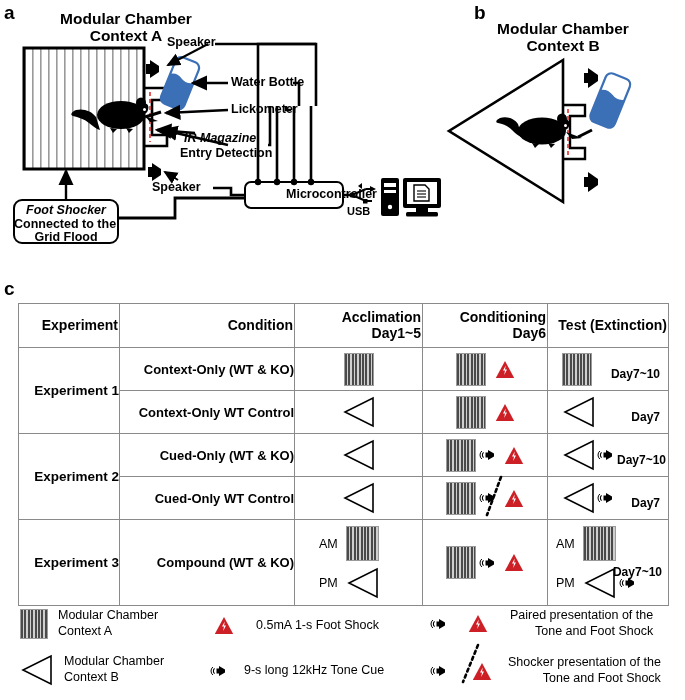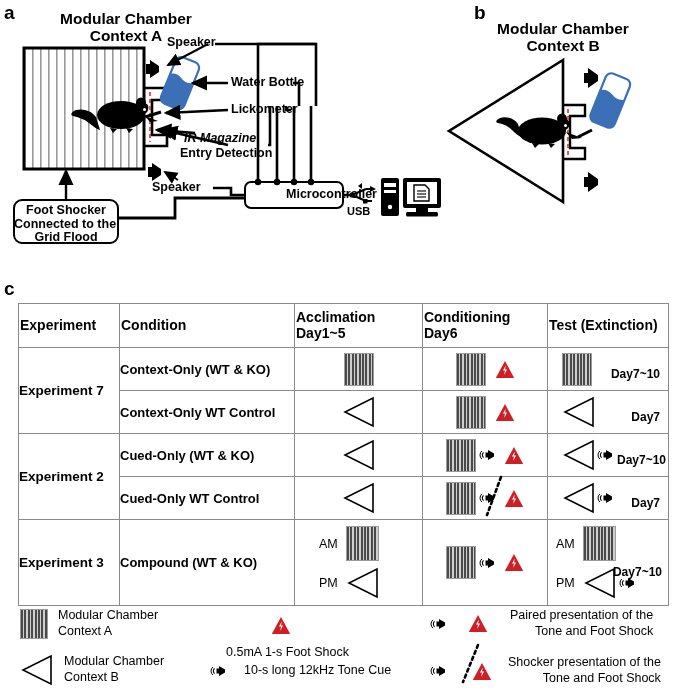--- a/index.html
+++ b/index.html
@@ -46,21 +46,21 @@
     width: 650px;
   }
   table.exp-table {
     border-collapse: collapse;
     width: 650px;
     table-layout: fixed;
   }
   table.exp-table td, table.exp-table th {
     border: 1px solid #8a8a8a;
     padding: 0;
-    text-align: left;
+    text-align: right;
     vertical-align: middle;
     font-family: "Liberation Sans", sans-serif;
   }
   table.exp-table thead th {
     font-weight: bold;
     font-size: 14px;
     height: 44px;
     line-height: 1.12;
     padding: 2px 1px;
   }
@@ -278,21 +278,21 @@
   </svg>
 
   <div class="lbl" style="left:167px; top:36px;">Speaker</div>
   <div class="lbl" style="left:231px; top:76px;">Water Bottle</div>
   <div class="lbl" style="left:231px; top:103px;">Lickometer</div>
   <div class="lbl center" style="left:184px; top:132px;font-style:italic;">IR Magazine</div>
   <div class="lbl center" style="left:180px; top:147px;">Entry Detection</div>
   <div class="lbl" style="left:152px; top:181px;">Speaker</div>
   <div class="lbl" style="left:250px; top:188px;margin-left:36px;">Microcontroller</div>
   <div class="lbl" style="left:347px; top:205px; font-size:11px;text-align:center;">USB</div>
-  <div class="lbl center" style="left:14px; top:204px; width:104px;">Foot Shocker</div>
+  <div class="lbl center" style="left:14px; top:204px; width:104px;font-style:italic;">Foot Shocker</div>
   <div class="lbl center" style="left:14px; top:218px; width:85px;">Connected to the</div>
   <div class="lbl center" style="left:14px; top:231px; width:104px;">Grid Flood</div>
 </div>
 
 <div id="panel-b">
   <div class="panel-letter" style="left:34px; top:2px;">b</div>
   <div class="fig-title" style="left:18px; top:20px; width:210px;">Modular Chamber</div>
   <div class="fig-title" style="left:18px; top:37px; width:210px;">Context B</div>
 
   <svg width="245" height="200" style="position:absolute; left:0; top:52px;">
@@ -354,21 +354,21 @@
         <th>
           <div>Conditioning</div>
           <div>Day6</div>
         </th>
         <th>Test (Extinction)</th>
       </tr>
     </thead>
     <tbody>
 
       <tr>
-        <td class="exp-cell" rowspan="2">Experiment 7</td>
+        <td class="exp-cell" rowspan="2">Experiment 1</td>
         <td class="cond-cell">Context-Only (WT &amp; KO)</td>
         <td class="icon-cell">
           <div class="cellflex">
             <span class="ctxA"></span>
           </div>
         </td>
         <td class="icon-cell">
           <div class="cellflex wide">
             <span class="ctxA"></span>
             <span class="shock">
@@ -616,40 +616,40 @@
       <svg width="34" height="32" viewBox="0 0 34 32">
           <path d="M31 2 L31 30 L3 16 Z" fill="#fff" stroke="#000" stroke-width="1.6"></path>
         </svg>
     </span>
     <span class="leg-text">
       <span>Modular Chamber</span><br>
       <span>Context B</span>
     </span>
   </div>
 
-  <div class="leg-item" style="left:196px; top:10px;flex-direction:column;">
+  <div class="leg-item" style="left:196px; top:10px;">
     <span class="shock">
       <svg width="20" height="19" viewBox="0 0 20 19">
           <path d="M10 1 L19.2 18 L0.8 18 Z" fill="#cc2026"></path>
           <path d="M10.8 5.5 L8 10.6 L10 10.6 L9.2 15 L12 9.6 L10 9.6 Z" fill="#fff"></path>
         </svg>
     </span>
     <span class="leg-text" style="margin-left:12px;">0.5mA 1-s Foot Shock</span>
   </div>
 
   <div class="leg-item" style="left:194px; top:57px;">
     <span class="tone">
       <svg width="18" height="16" viewBox="0 0 18 16">
           <path d="M7 3 L7 13 L13 9.5 L13 6.5 Z" fill="#000"></path>
           <rect x="4.5" y="5.5" width="2.6" height="5" fill="#000"></rect>
           <path d="M2.6 5.4 A3.4 3.4 0 0 0 2.6 10.6" stroke="#000" stroke-width="1.1" fill="none"></path>
           <path d="M0.8 4 A5.4 5.4 0 0 0 0.8 12" stroke="#000" stroke-width="1" fill="none"></path>
         </svg>
     </span>
-    <span class="leg-text" style="margin-left:4px;">10-s long 12kHz Tone Cue</span>
+    <span class="leg-text" style="margin-left:4px;">9-s long 12kHz Tone Cue</span>
   </div>
 
   <div class="leg-item" style="left:414px; top:2px;">
     <span class="tone">
       <svg width="18" height="16" viewBox="0 0 18 16">
           <path d="M7 3 L7 13 L13 9.5 L13 6.5 Z" fill="#000"></path>
           <rect x="4.5" y="5.5" width="2.6" height="5" fill="#000"></rect>
           <path d="M2.6 5.4 A3.4 3.4 0 0 0 2.6 10.6" stroke="#000" stroke-width="1.1" fill="none"></path>
           <path d="M0.8 4 A5.4 5.4 0 0 0 0.8 12" stroke="#000" stroke-width="1" fill="none"></path>
         </svg>

